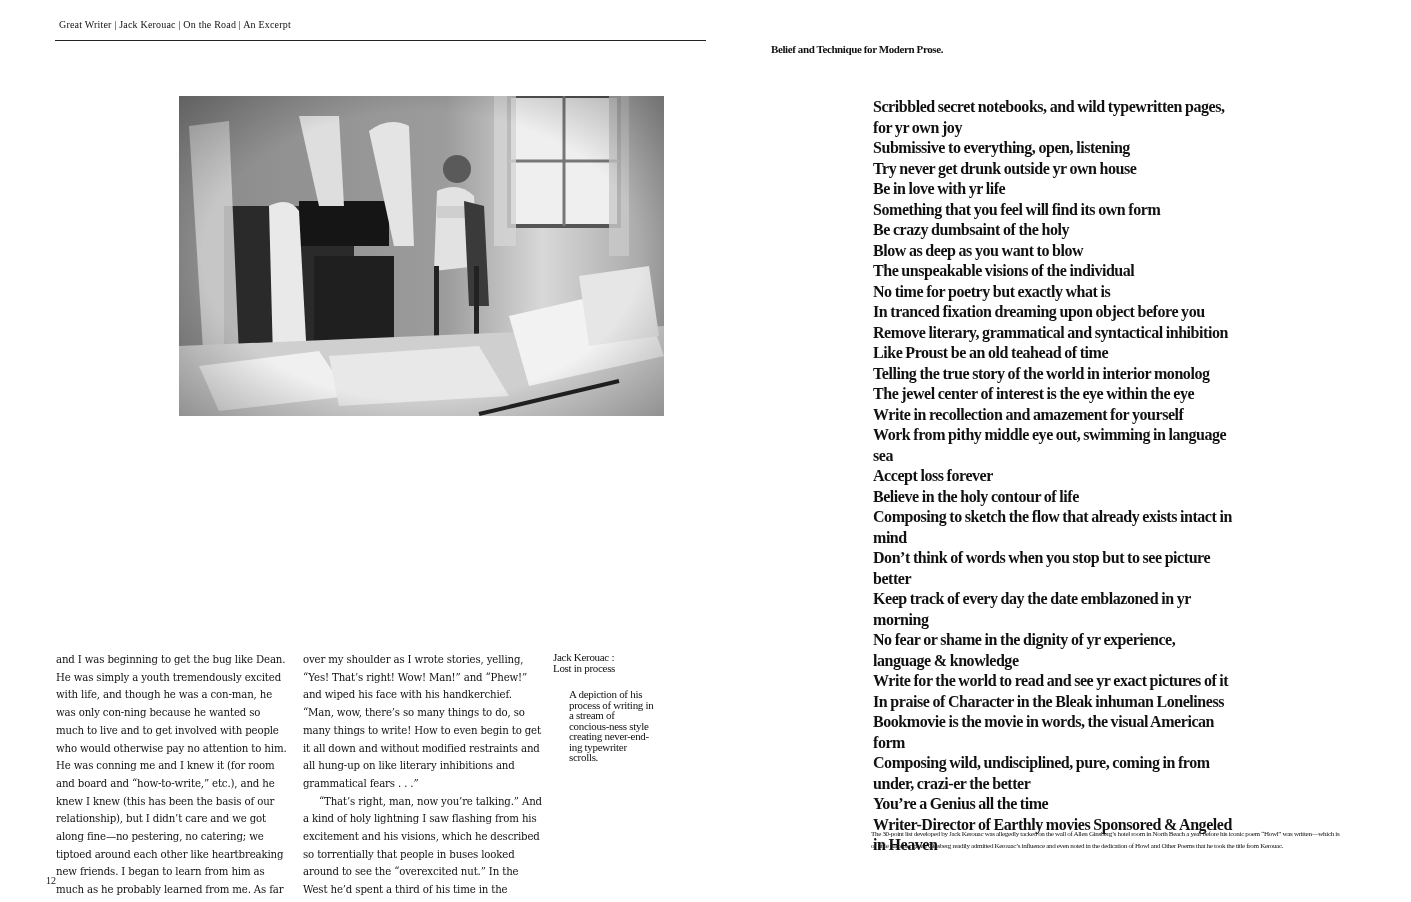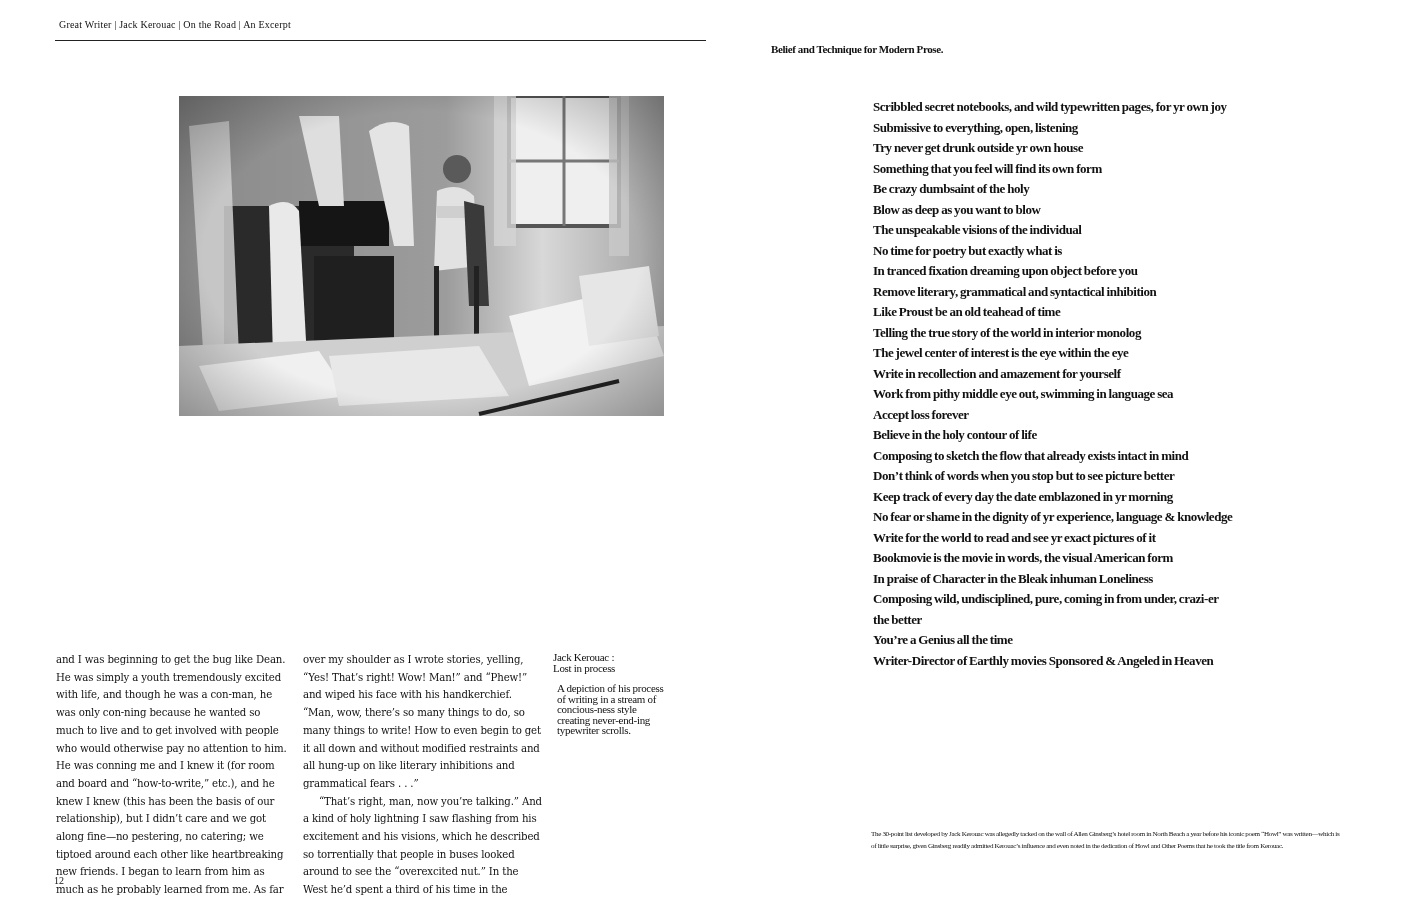--- a/index.html
+++ b/index.html
@@ -14,28 +14,28 @@
   .photo svg { display: block; width: 100%; height: 100%; }
 
   .col { position: absolute; font-size: 10.2px; line-height: 17.7px; letter-spacing: -0.15px; }
   .col1 { left: 56px; top: 651px; width: 235px; }
   .col2 { left: 303px; top: 651px; width: 240px; }
   .col p { margin: 0; }
   .col .indent { text-indent: 16px; }
 
   .caption { position: absolute; left: 553px; top: 652px; width: 118px; font-size: 11px; line-height: 10.5px; letter-spacing: -0.3px; }
   .caption .cap-title { margin: 0 0 10px 0; }
-  .caption p { margin: 4px; }
+  .caption p { margin: 16px; }
 
-  .folio { position: absolute; left: 54px; top: 875px; font-size: 10px; text-align: center; }
+  .folio { position: absolute; left: 46px; top: 875px; font-size: 10px; text-align: center; }
 
   .right-title { position: absolute; left: 748px; top: 43px; font-size: 11px; font-weight: bold; letter-spacing: -0.4px; padding-left: 23px; }
 
   .list { position: absolute; left: 873px; top: 97px; width: 360px; margin: 0; padding: 0; list-style: none; }
-  .list li { font-size: 13px; line-height: 20.5px; font-weight: bold; letter-spacing: -0.45px; word-spacing: -0.5px; color: #111; }
+  .list li { font-size: 16px; line-height: 20.5px; font-weight: bold; letter-spacing: -0.45px; word-spacing: -0.5px; color: #111; }
 
   .footnote { position: absolute; left: 871px; top: 828px; width: 470px; font-size: 7.1px; line-height: 12px; letter-spacing: -0.35px; }
 </style>
 </head>
 <body>
 
 <div class="running-head sans">Great Writer | Jack Kerouac | On the Road | An Excerpt</div>
 <div class="head-rule"></div>
 
 <div class="photo" title="Jack Kerouac at a typewriter in a room strewn with long paper scrolls">
@@ -107,39 +107,40 @@
 </div>
 
 <div class="folio sans">12</div>
 
 <div class="right-title sans">Belief and Technique for Modern Prose.</div>
 
 <ul class="list sans" id="belief-list">
     <li>Scribbled secret notebooks, and wild typewritten pages, for yr own joy</li>
     <li>Submissive to everything, open, listening</li>
     <li>Try never get drunk outside yr own house</li>
+    <li>Be in love with yr life</li>
     <li>Something that you feel will find its own form</li>
     <li>Be crazy dumbsaint of the holy</li>
     <li>Blow as deep as you want to blow</li>
     <li>The unspeakable visions of the individual</li>
     <li>No time for poetry but exactly what is</li>
     <li>In tranced fixation dreaming upon object before you</li>
     <li>Remove literary, grammatical and syntactical inhibition</li>
     <li>Like Proust be an old teahead of time</li>
     <li>Telling the true story of the world in interior monolog</li>
     <li>The jewel center of interest is the eye within the eye</li>
     <li>Write in recollection and amazement for yourself</li>
     <li>Work from pithy middle eye out, swimming in language sea</li>
     <li>Accept loss forever</li>
     <li>Believe in the holy contour of life</li>
     <li>Composing to sketch the flow that already exists intact in mind</li>
     <li>Don’t think of words when you stop but to see picture better</li>
     <li>Keep track of every day the date emblazoned in yr morning</li>
     <li>No fear or shame in the dignity of yr experience, language &amp; knowledge</li>
     <li>Write for the world to read and see yr exact pictures of it</li>
+    <li>In praise of Character in the Bleak inhuman Loneliness</li>
     <li>Bookmovie is the movie in words, the visual American form</li>
-    <li>In praise of Character in the Bleak inhuman Loneliness</li>
     <li>Composing wild, undisciplined, pure, coming in from under, crazi-er the better</li>
     <li>You’re a Genius all the time</li>
     <li>Writer-Director of Earthly movies Sponsored &amp; Angeled in Heaven</li>
   </ul>
 
 <div class="footnote sans">The 30-point list developed by Jack Kerouac was allegedly tacked on the wall of Allen Ginsberg’s hotel room in North Beach a year before his iconic poem “Howl” was written—which is of little surprise, given Ginsberg readily admitted Kerouac’s influence and even noted in the dedication of Howl and Other Poems that he took the title from Kerouac.</div>
 
 </body></html>

